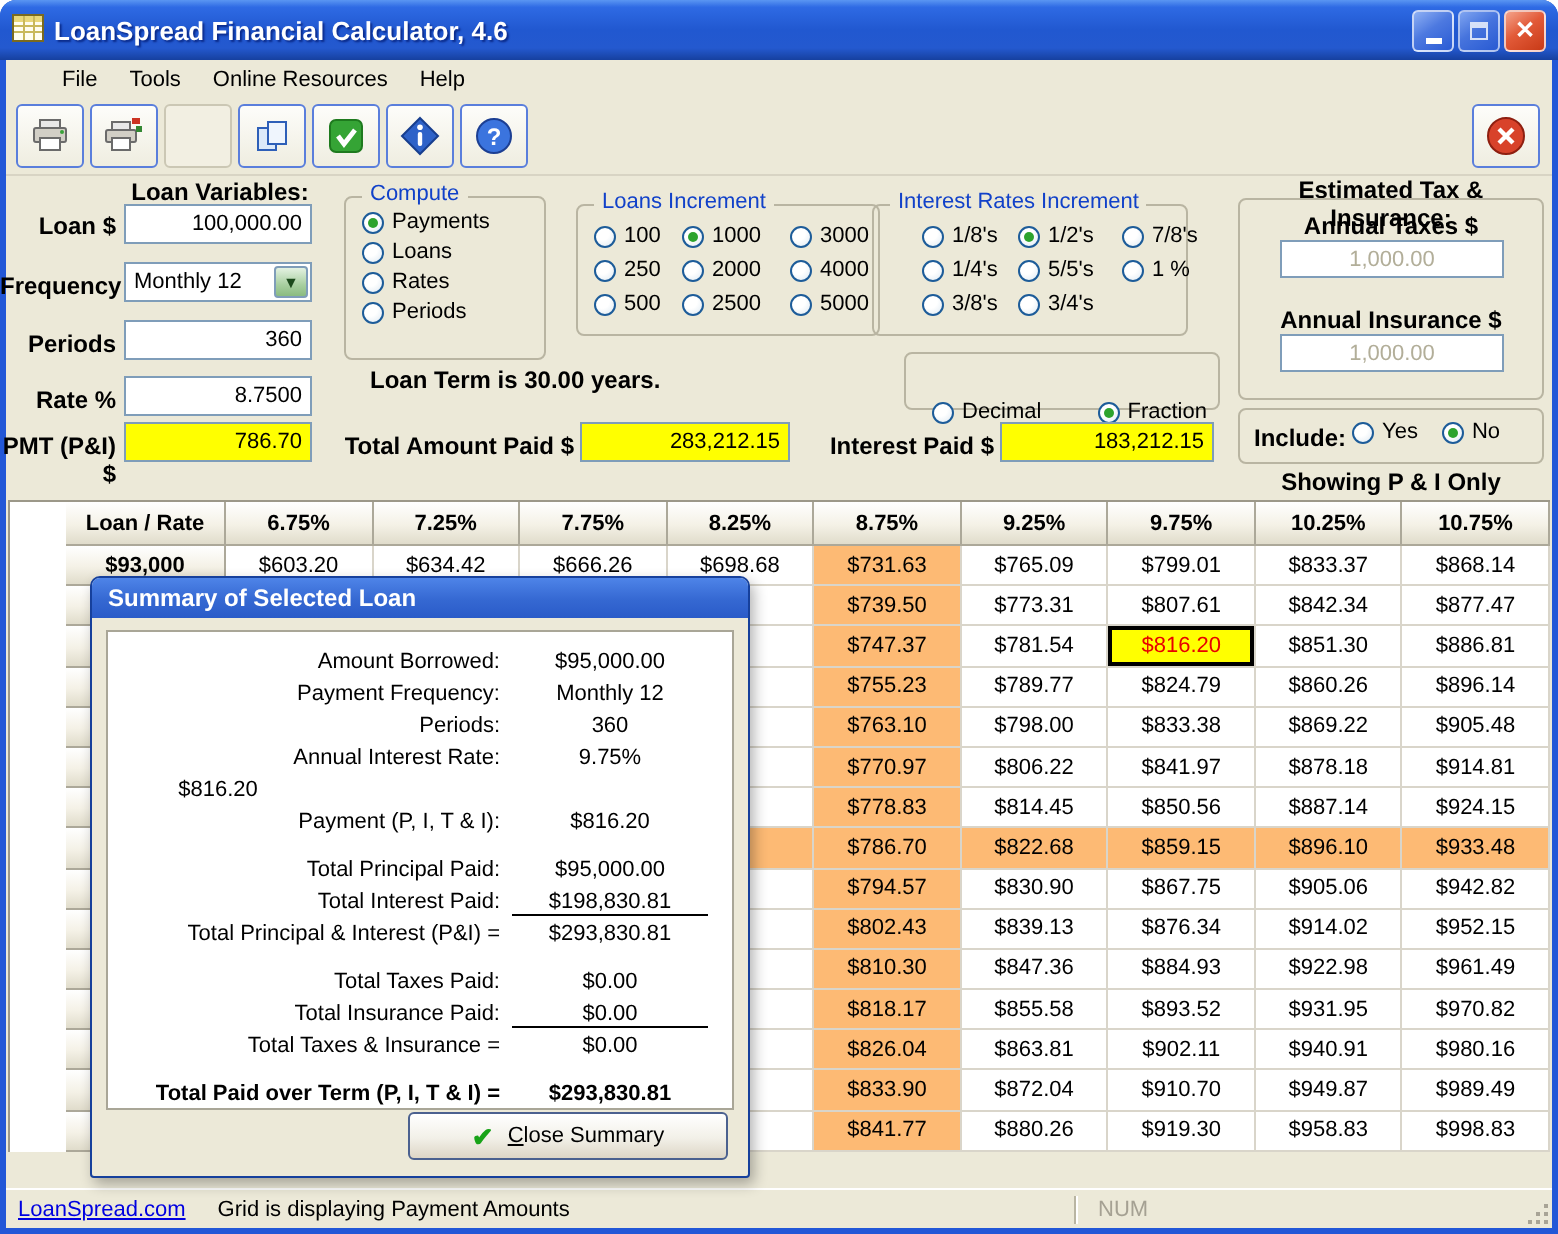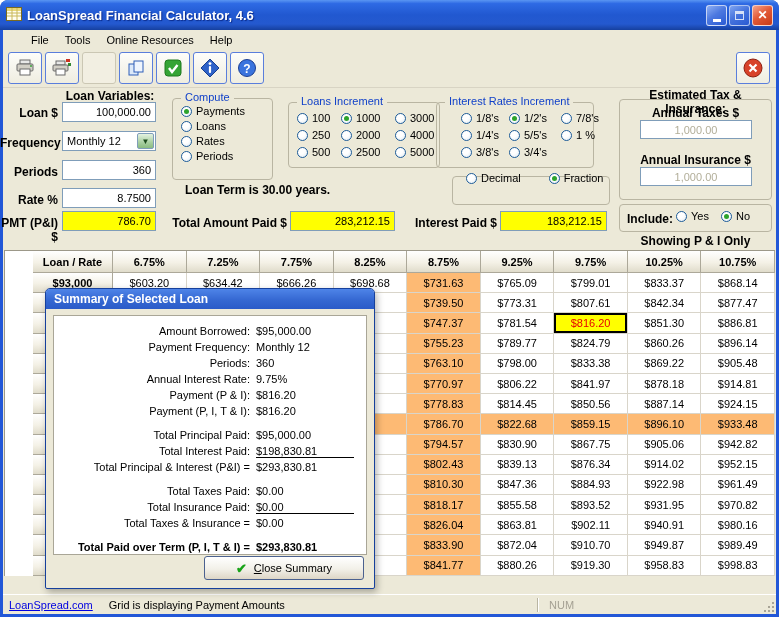--- a/index.html
+++ b/index.html
@@ -48,21 +48,21 @@
     border:1px solid #7F9DB9;border-radius:2px;display:flex;align-items:center;justify-content:center;
     font-size:8px;color:#1C4A1C;}
   .group{position:absolute;border:1px solid #B9B5A2;border-radius:4px;}
   .gtitle{position:absolute;top:-8px;left:8px;background:#ECE9D8;padding:0 4px;color:#1141C9;white-space:nowrap;}
   .ritem{display:inline-flex;align-items:center;gap:4px;white-space:nowrap;}
   .rdot{width:11px;height:11px;border-radius:50%;border:1px solid #1D5C99;background:radial-gradient(circle at 35% 30%,#fff 40%,#DDE9F2);position:relative;flex:0 0 auto;}
   .rdot.sel::after{content:'';position:absolute;left:2px;top:2px;right:2px;bottom:2px;border-radius:50%;background:#2DA32D;}
   #compute-opts{position:absolute;left:181px;top:105px;display:flex;flex-direction:column;gap:3px;}
   #loans-inc-opts{position:absolute;left:297px;top:112px;display:grid;grid-template-columns:44px 54px 48px;row-gap:5px;}
   #rates-inc-opts{position:absolute;left:461px;top:112px;display:grid;grid-template-columns:48px 52px 46px;row-gap:5px;}
-  #format-opts{position:absolute;left:466px;top:172px;display:flex;gap:28px;}
+  #format-opts{position:absolute;left:466px;top:200px;display:flex;gap:28px;}
   #include-opts{position:absolute;left:676px;top:210px;display:flex;gap:12px;}
   
   #grid{position:absolute;left:4px;top:250px;width:771px;display:grid;
     grid-template-columns:80px repeat(9,1fr);
     grid-template-rows:22px repeat(15,20.2px);
     border-top:1px solid #9C9889;border-left:1px solid #9C9889;background:#fff;z-index:1;padding-left:28px;}
   #grid > div{display:flex;align-items:center;justify-content:center;overflow:hidden;}
   .gh,.rh{background:linear-gradient(180deg,#FFFFFF 0%,#F4F1E6 55%,#E0DCCB 100%);
     font-weight:bold;border-right:1px solid #ACA899;border-bottom:1px solid #ACA899;}
   .gc{background:#fff;border-right:1px solid #D9D5CA;border-bottom:1px solid #D9D5CA;}
@@ -70,21 +70,21 @@
   .selcell{background:#FFFF00;color:#E80000;box-shadow:inset 0 0 0 2px #000;}
   
   #dialog{position:absolute;left:45px;top:288px;width:330px;height:301px;background:#ECE9D8;
     border:1px solid #16409C;border-radius:5px 5px 2px 2px;z-index:10;box-shadow:2px 3px 7px rgba(0,0,0,.3);}
   #dtitle{height:20px;background:linear-gradient(180deg,#4E84E8 0%,#3568D2 55%,#2A5BC8 100%);
     border-radius:4px 4px 0 0;color:#fff;font-weight:bold;font-size:12px;display:flex;align-items:center;padding-left:8px;}
   #dpanel{position:absolute;left:7px;top:26px;width:314px;height:240px;background:#fff;
     border:1px solid #A9A697;padding-top:7px;}
   .drow{display:flex;height:16px;align-items:center;}
   .drow .dl{flex:1;text-align:right;}
-  .drow .dv{width:98px;text-align:left;margin-left:6px;margin-right:12px;}
+  .drow .dv{width:98px;text-align:center;margin-left:6px;margin-right:12px;}
   .dv.ul{border-bottom:1px solid #000;}
   .drow.gap{margin-top:8px;}
   #close-btn{position:absolute;right:10px;bottom:8px;width:160px;height:24px;
     border:1px solid #4B618F;border-radius:3px;
     background:linear-gradient(180deg,#FFFFFF 0%,#F2F0E8 55%,#DDD6C6 100%);
     display:flex;align-items:center;justify-content:center;gap:7px;font-size:11px;}
   #close-check{color:#18A318;font-weight:bold;font-size:13px;}
   
   #statusbar{position:absolute;left:3px;right:3px;bottom:3px;height:20px;background:#ECE9D8;
     border-top:1px solid #FFFFFF;display:flex;align-items:center;}
@@ -515,21 +515,20 @@
         </div>
         <div class="drow">
           <span class="dl">Periods:</span>
           <span class="dv">360</span>
         </div>
         <div class="drow">
           <span class="dl">Annual Interest Rate:</span>
           <span class="dv">9.75%</span>
         </div>
         <div class="drow">
-          <span class="dl">Payment (P &amp; I):</span>
           <span class="dv">$816.20</span>
         </div>
         <div class="drow">
           <span class="dl">Payment (P, I, T &amp; I):</span>
           <span class="dv">$816.20</span>
         </div>
         <div class="drow gap">
           <span class="dl">Total Principal Paid:</span>
           <span class="dv">$95,000.00</span>
         </div>

